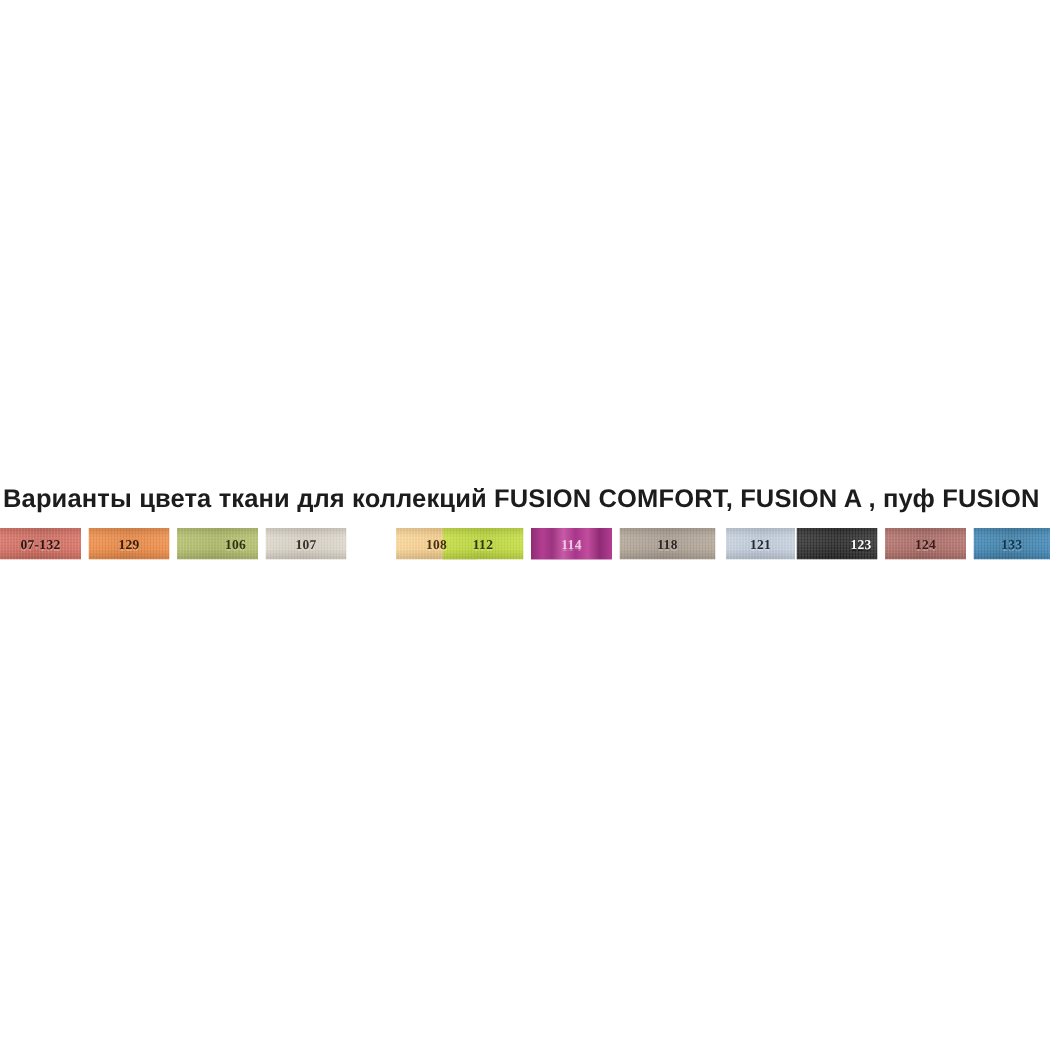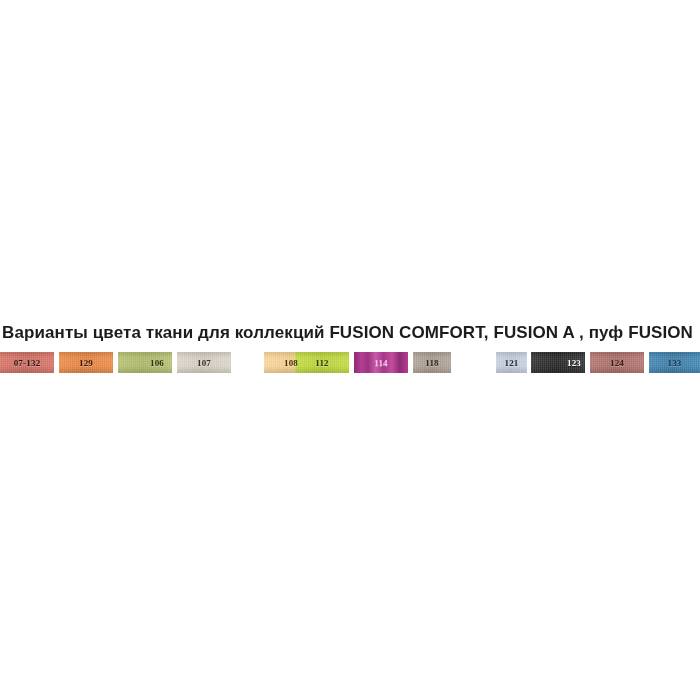--- a/index.html
+++ b/index.html
@@ -170,27 +170,27 @@
         <div class="swatch-shade"></div>
         <div class="swatch-label" style="color: rgb(46, 55, 6);">112</div>
       </div>
       <div class="swatch" style="left: 354px; width: 54px;">
         <div class="swatch-fill" style="background: linear-gradient(100deg, rgb(179, 61, 147) 0%, rgb(141, 45, 114) 48%, rgb(179, 61, 147) 100%);"></div>
         <div class="swatch-stripes" style="background: linear-gradient(90deg, rgb(141, 45, 114) 0%, rgb(179, 61, 147) 14%, rgb(156, 52, 128) 26%, rgb(199, 90, 167) 40%, rgb(168, 54, 138) 55%, rgb(194, 77, 157) 70%, rgb(143, 43, 116) 85%, rgb(179, 61, 147) 100%);"></div>
         <div class="swatch-texture"></div>
         <div class="swatch-shade"></div>
         <div class="swatch-label" style="color: rgb(240, 198, 228);">114</div>
       </div>
-      <div class="swatch" style="left: 413px; width: 38px;">
+      <div class="swatch" style="left: 413px; width: 64px;">
         <div class="swatch-fill" style="background: linear-gradient(100deg, rgb(178, 165, 150) 0%, rgb(163, 150, 138) 48%, rgb(178, 165, 150) 100%);"></div>
         <div class="swatch-texture"></div>
         <div class="swatch-shade"></div>
         <div class="swatch-label" style="color: rgb(46, 40, 34);">118</div>
       </div>
-      <div class="swatch" style="left: 496px; width: 31px;">
+      <div class="swatch" style="left: 484px; width: 46px;">
         <div class="swatch-fill" style="background: linear-gradient(100deg, rgb(201, 211, 224) 0%, rgb(188, 199, 214) 48%, rgb(201, 211, 224) 100%);"></div>
         <div class="swatch-texture"></div>
         <div class="swatch-shade"></div>
         <div class="swatch-label" style="color: rgb(34, 42, 51);">121</div>
       </div>
       <div class="swatch" style="left: 531px; width: 54px;">
         <div class="swatch-fill" style="background: linear-gradient(100deg, rgb(47, 47, 48) 0%, rgb(31, 31, 32) 48%, rgb(47, 47, 48) 100%);"></div>
         <div class="swatch-texture"></div>
         <div class="swatch-shade"></div>
         <div class="swatch-label on-dark" style="color: rgb(255, 255, 255); margin-left: 32px;">123</div>

